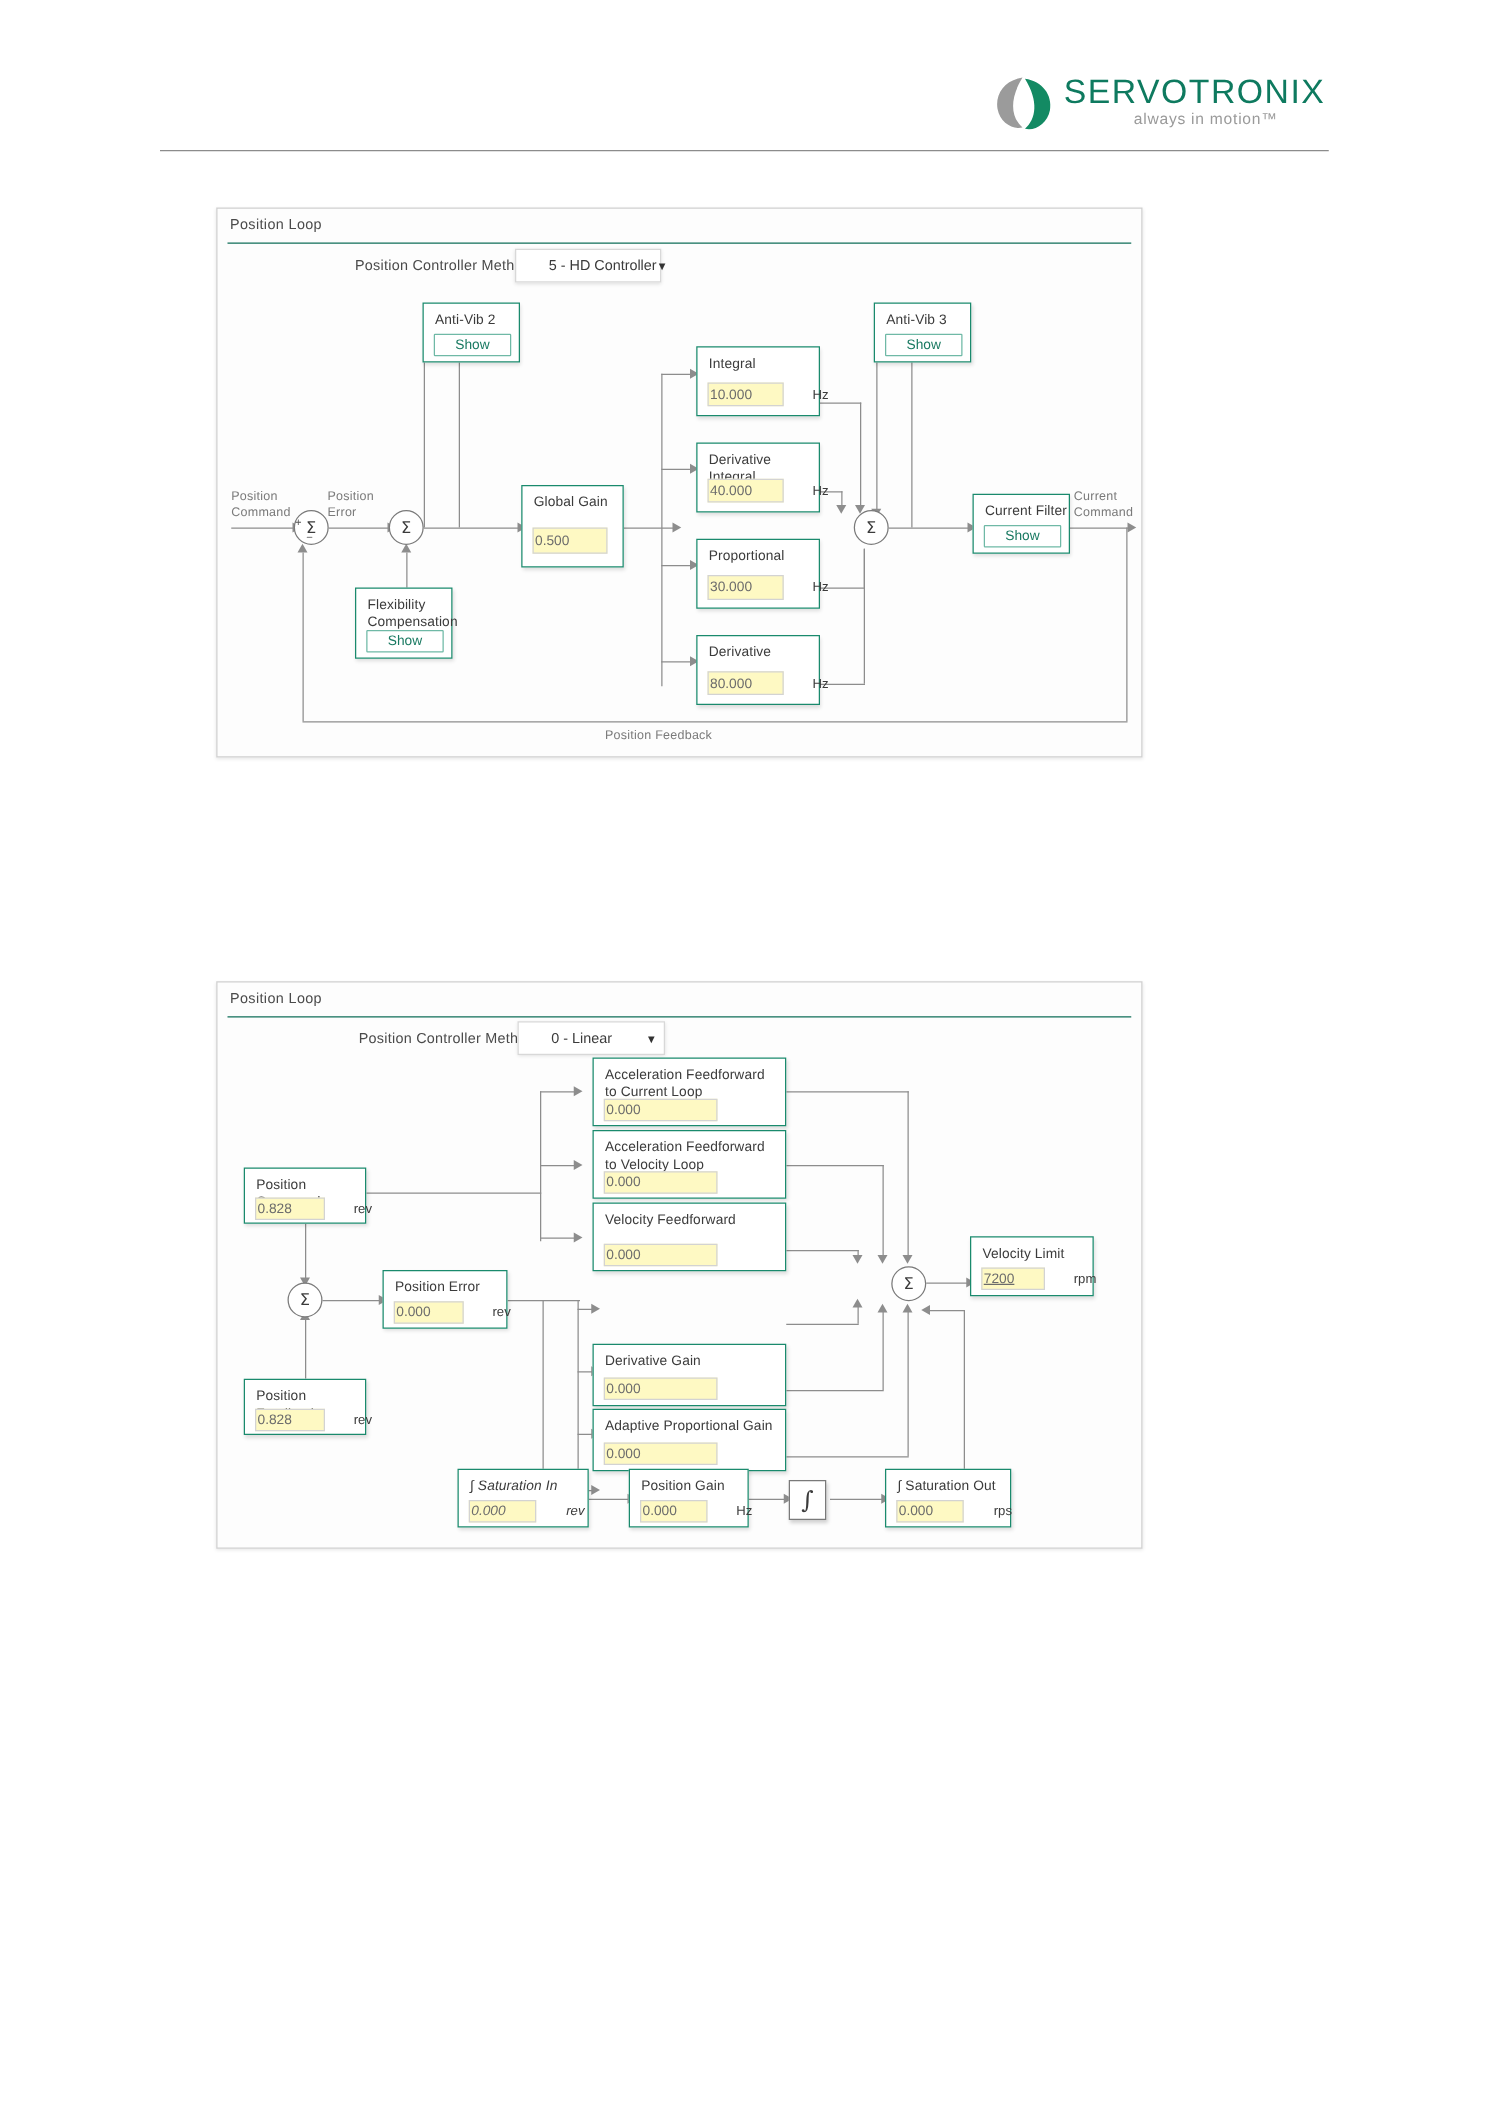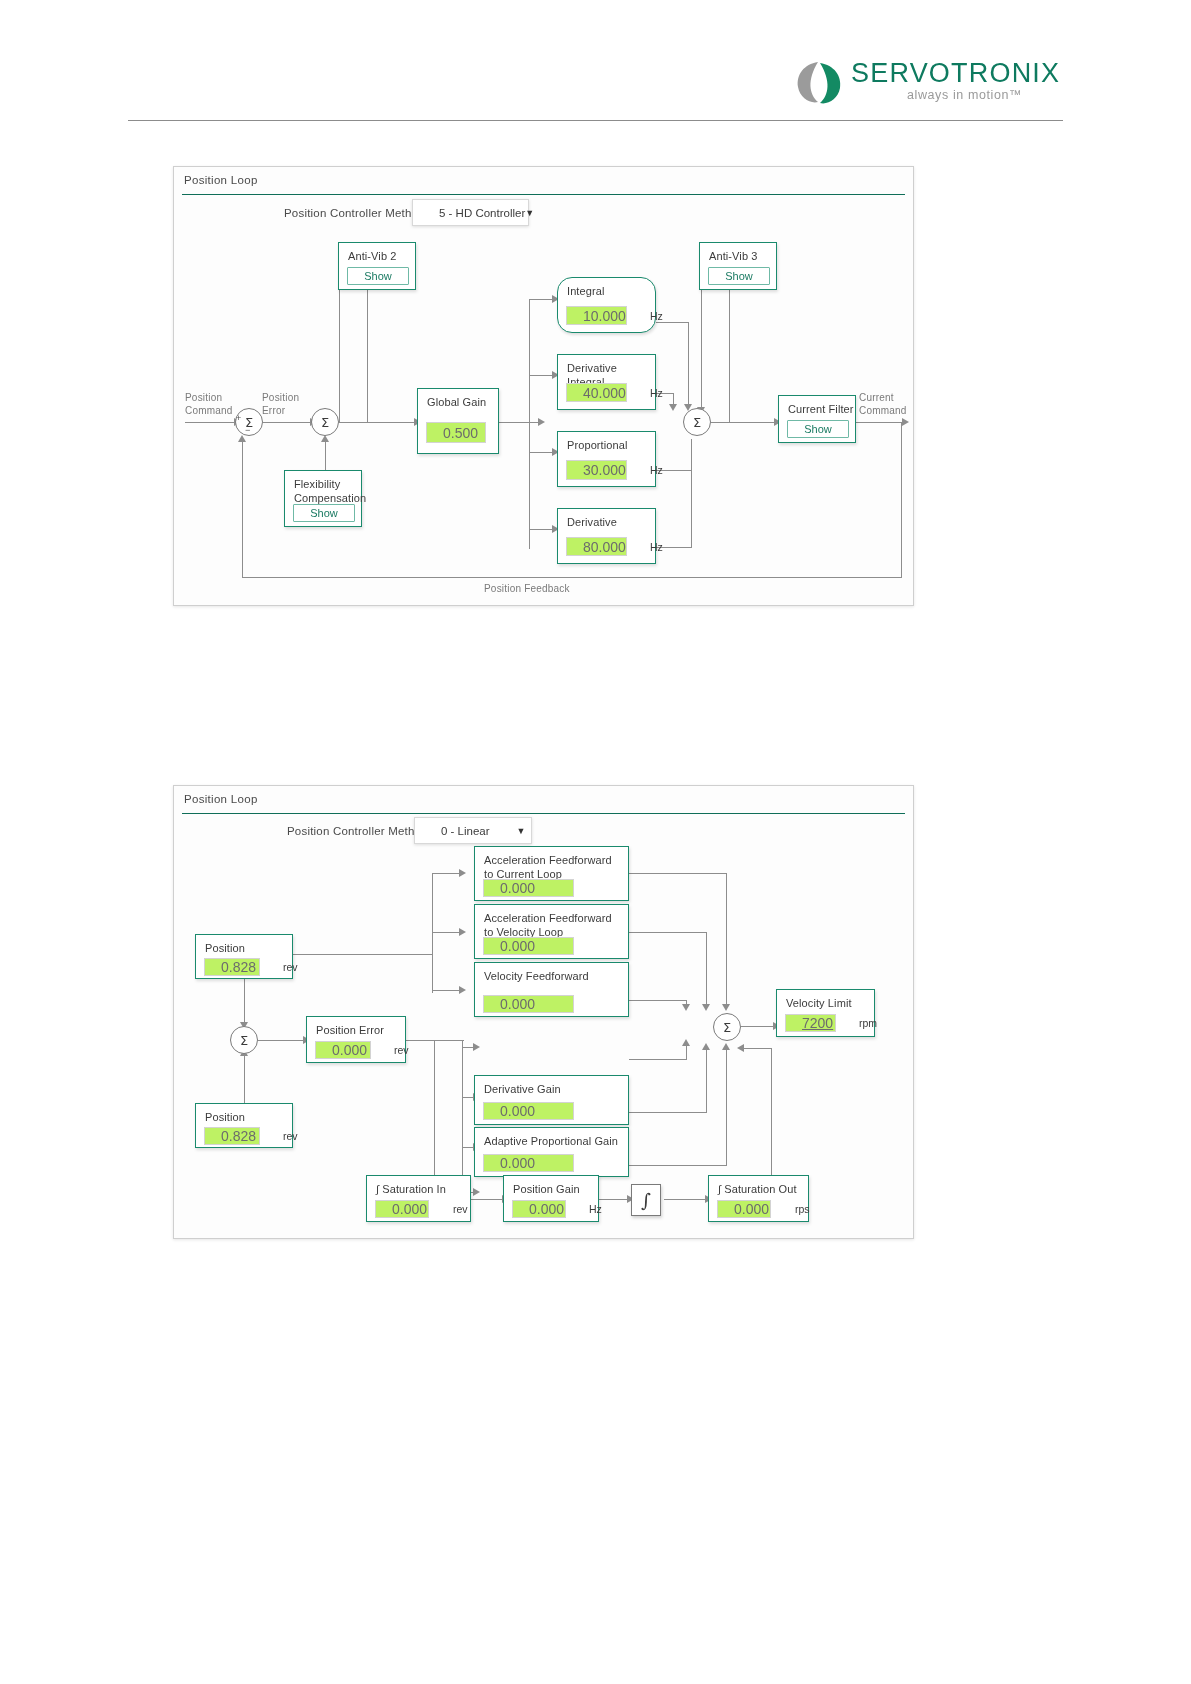--- a/index.html
+++ b/index.html
@@ -76,24 +76,24 @@
     border:1px solid #1a8a6d;
     box-shadow:1px 2px 3px rgba(0,0,0,0.13);
   }
   .blk .blabel {
     position:absolute; left:9px; top:6px;
     font-size:11px; color:#3b3b3b; line-height:14px;
     white-space:pre-line; letter-spacing:0.1px;
   }
   .field {
     position:absolute;
-    background:#bef264;
+    background:#fef9c3;
     border:1px solid #d3d3d3;
-    font-size:14px; color:#6c6c6c;
-    padding-left:16px; display:flex; align-items:center;
+    font-size:11px; color:#6c6c6c;
+    padding-left:1px; display:flex; align-items:center;
   }
   .unit {
     position:absolute; font-size:10.5px; color:#3b3b3b;padding-left:16px;
   }
   .showbtn {
     position:absolute;
     background:#ffffff; border:1px solid #6fb9a6;
     color:#1a7a62; font-size:11px;
     display:flex; align-items:center; justify-content:center;
     border-radius:1px;
@@ -258,21 +258,21 @@
   <div class="blk" style="left:604px; top:228px; width:78px; height:48px;">
     <div class="blabel">Current Filter</div>
     <div class="showbtn" style="left:8px; top:24px; width:62px; height:18px;">Show</div>
   </div>
 
   <div class="blk" style="left:243px; top:221px; width:82px; height:66px;">
     <div class="blabel">Global Gain</div>
     <div class="field" style="left:8px; top:33px; width:60px; height:21px;">0.500</div>
   </div>
 
-  <div class="blk" style="left:383px; top:110px; width:99px; height:56px;border-radius:15px;">
+  <div class="blk" style="left:383px; top:110px; width:99px; height:56px;">
     <div class="blabel">Integral</div>
     <div class="field" style="left:8px; top:28px; width:61px; height:19px;">10.000</div>
     <div class="unit" style="left:76px; top:32px;">Hz</div>
   </div>
 
   <div class="blk" style="left:383px; top:187px; width:99px; height:56px;">
     <div class="blabel">Derivative Integral</div>
     <div class="field" style="left:8px; top:28px; width:61px; height:19px;">40.000</div>
     <div class="unit" style="left:76px; top:32px;">Hz</div>
   </div>
@@ -420,21 +420,21 @@
   <div class="blk" style="left:300px; top:289px; width:155px; height:50px;">
     <div class="blabel">Derivative Gain</div>
     <div class="field" style="left:8px; top:26px; width:91px; height:18px;">0.000</div>
   </div>
 
   <div class="blk" style="left:300px; top:341px; width:155px; height:50px;">
     <div class="blabel">Adaptive Proportional Gain</div>
     <div class="field" style="left:8px; top:26px; width:91px; height:18px;">0.000</div>
   </div>
 
-  <div class="blk" style="left:192px; top:389px; width:105px; height:47px;">
+  <div class="blk" style="left:192px; top:389px; width:105px; height:47px;font-style:italic;">
     <div class="blabel">∫ Saturation In</div>
     <div class="field" style="left:8px; top:24px; width:54px; height:18px;">0.000</div>
     <div class="unit" style="left:70px; top:27px;">rev</div>
   </div>
 
   <div class="blk" style="left:329px; top:389px; width:96px; height:47px;">
     <div class="blabel">Position Gain</div>
     <div class="field" style="left:8px; top:24px; width:54px; height:18px;">0.000</div>
     <div class="unit" style="left:69px; top:27px;">Hz</div>
   </div>

